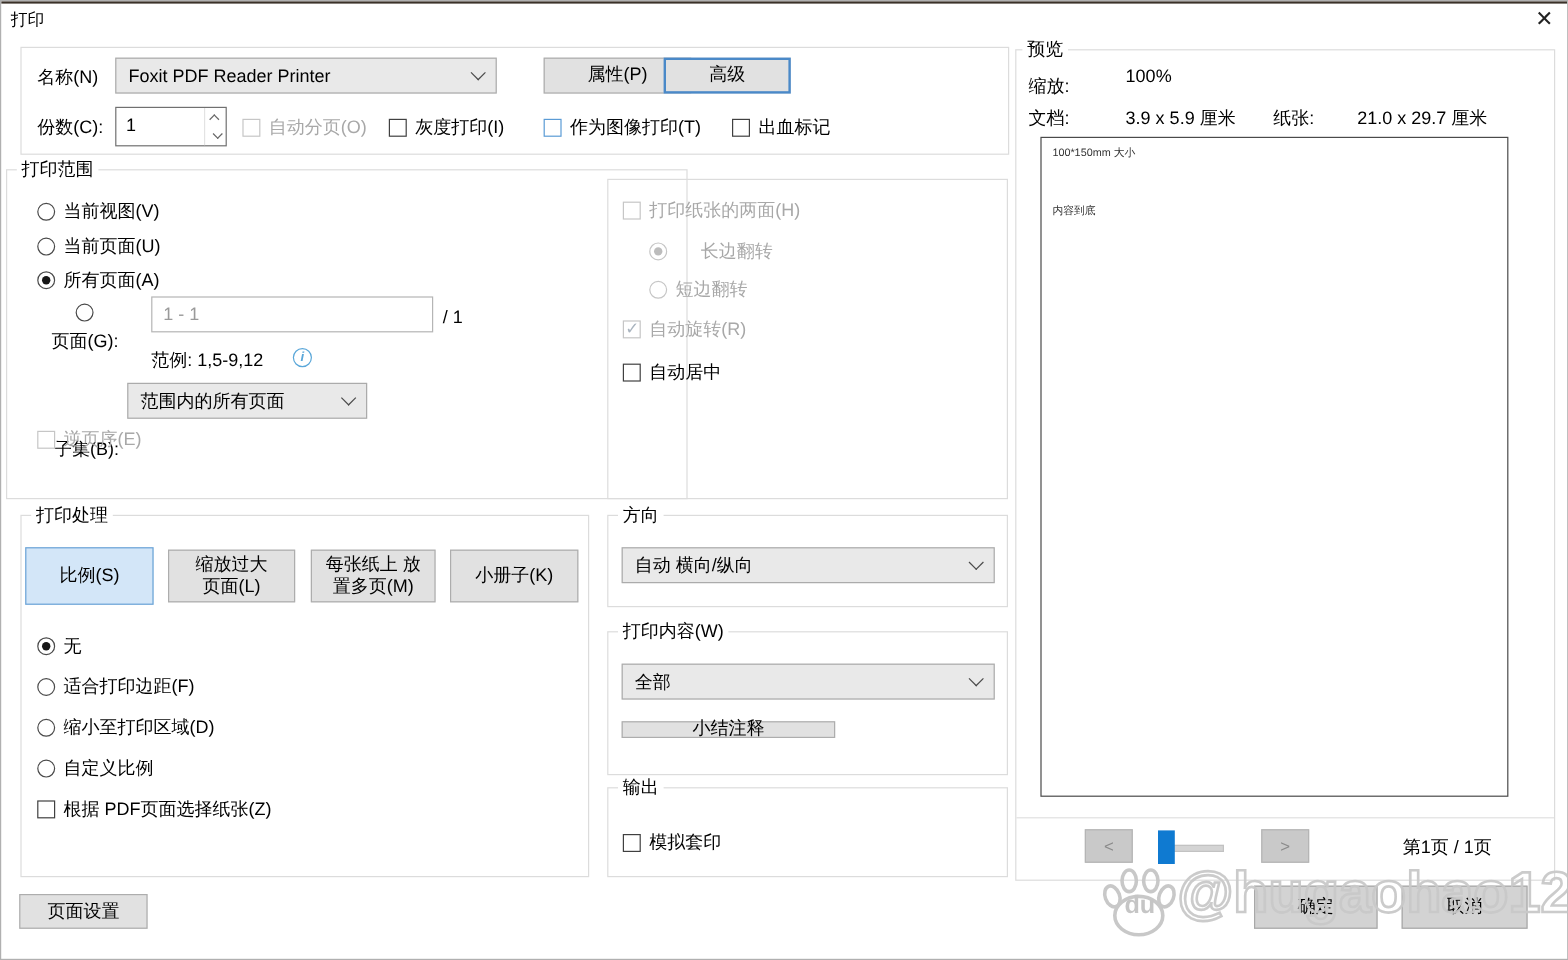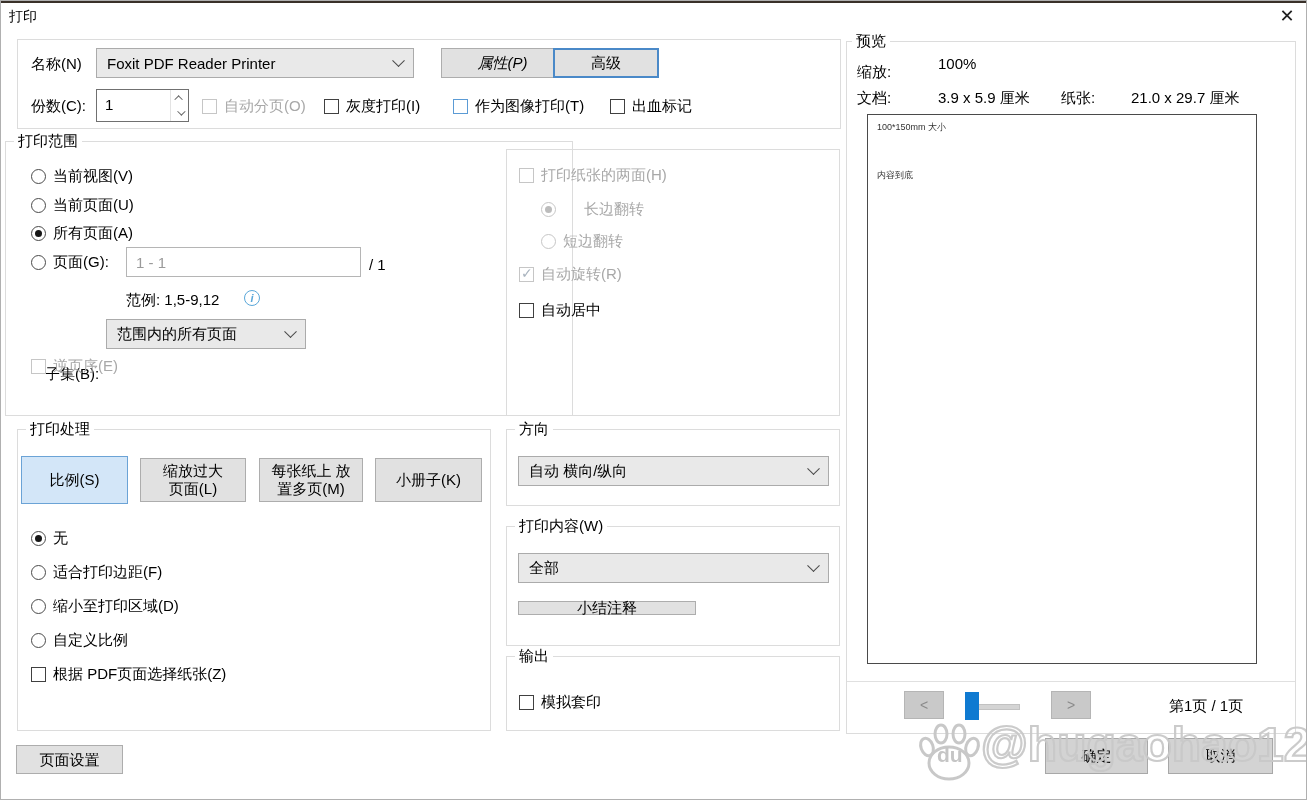--- a/index.html
+++ b/index.html
@@ -58,21 +58,21 @@
   <div class="abs small" style="left:8px; top:7px;">打印</div>
   <div class="titlebar-close">✕</div>
 
   <div class="groupbox" style="left:16px; top:38px; width:824px; height:90px;"></div>
 
   <div class="abs lbl" style="left:30px; top:54px;">名称(N)</div>
   <div class="dd" style="left:95px; top:47px; width:318px; height:30px;">
     <span>Foxit PDF Reader Printer</span>
     <span class="chev"></span>
   </div>
-  <div class="btn" style="left:440px; top:47px; width:123px; height:30px;font-style:italic;">属性(P)</div>
+  <div class="btn" style="left:452px; top:47px; width:123px; height:30px;">属性(P)</div>
   <div class="btn default" style="left:552px; top:47px; width:106px; height:30px;">高级</div>
 
   <div class="abs lbl" style="left:30px; top:96px;">份数(C):</div>
   <div class="spin" style="left:95px; top:88px; width:93px; height:33px;">
     <div class="val">1</div>
     <div class="arrows">
       <div>
           <span class="uchev"></span>
         </div>
       <div>
@@ -109,21 +109,21 @@
   <div class="check-item" style="left:30px; top:195px;">
     <span class="radio"></span>
     <span>当前页面(U)</span>
   </div>
   <div class="check-item" style="left:30px; top:223px;">
     <span class="radio">
         <span class="dot"></span>
       </span>
     <span>所有页面(A)</span>
   </div>
-  <div class="check-item" style="left:30px; top:252px;">
+  <div class="check-item" style="left:42px; top:252px;flex-direction:column;">
     <span class="radio"></span>
     <span>页面(G):</span>
   </div>
   <div class="inputbox" style="left:125px; top:246px; width:235px; height:30px;">
     <span class="ph">1 - 1</span>
   </div>
   <div class="abs lbl" style="left:368px; top:255px;">/ 1</div>
 
   <div class="abs lbl" style="left:125px; top:290px;">范例:  1,5-9,12</div>
   <div class="abs info" style="left:243px; top:289px;"></div>

